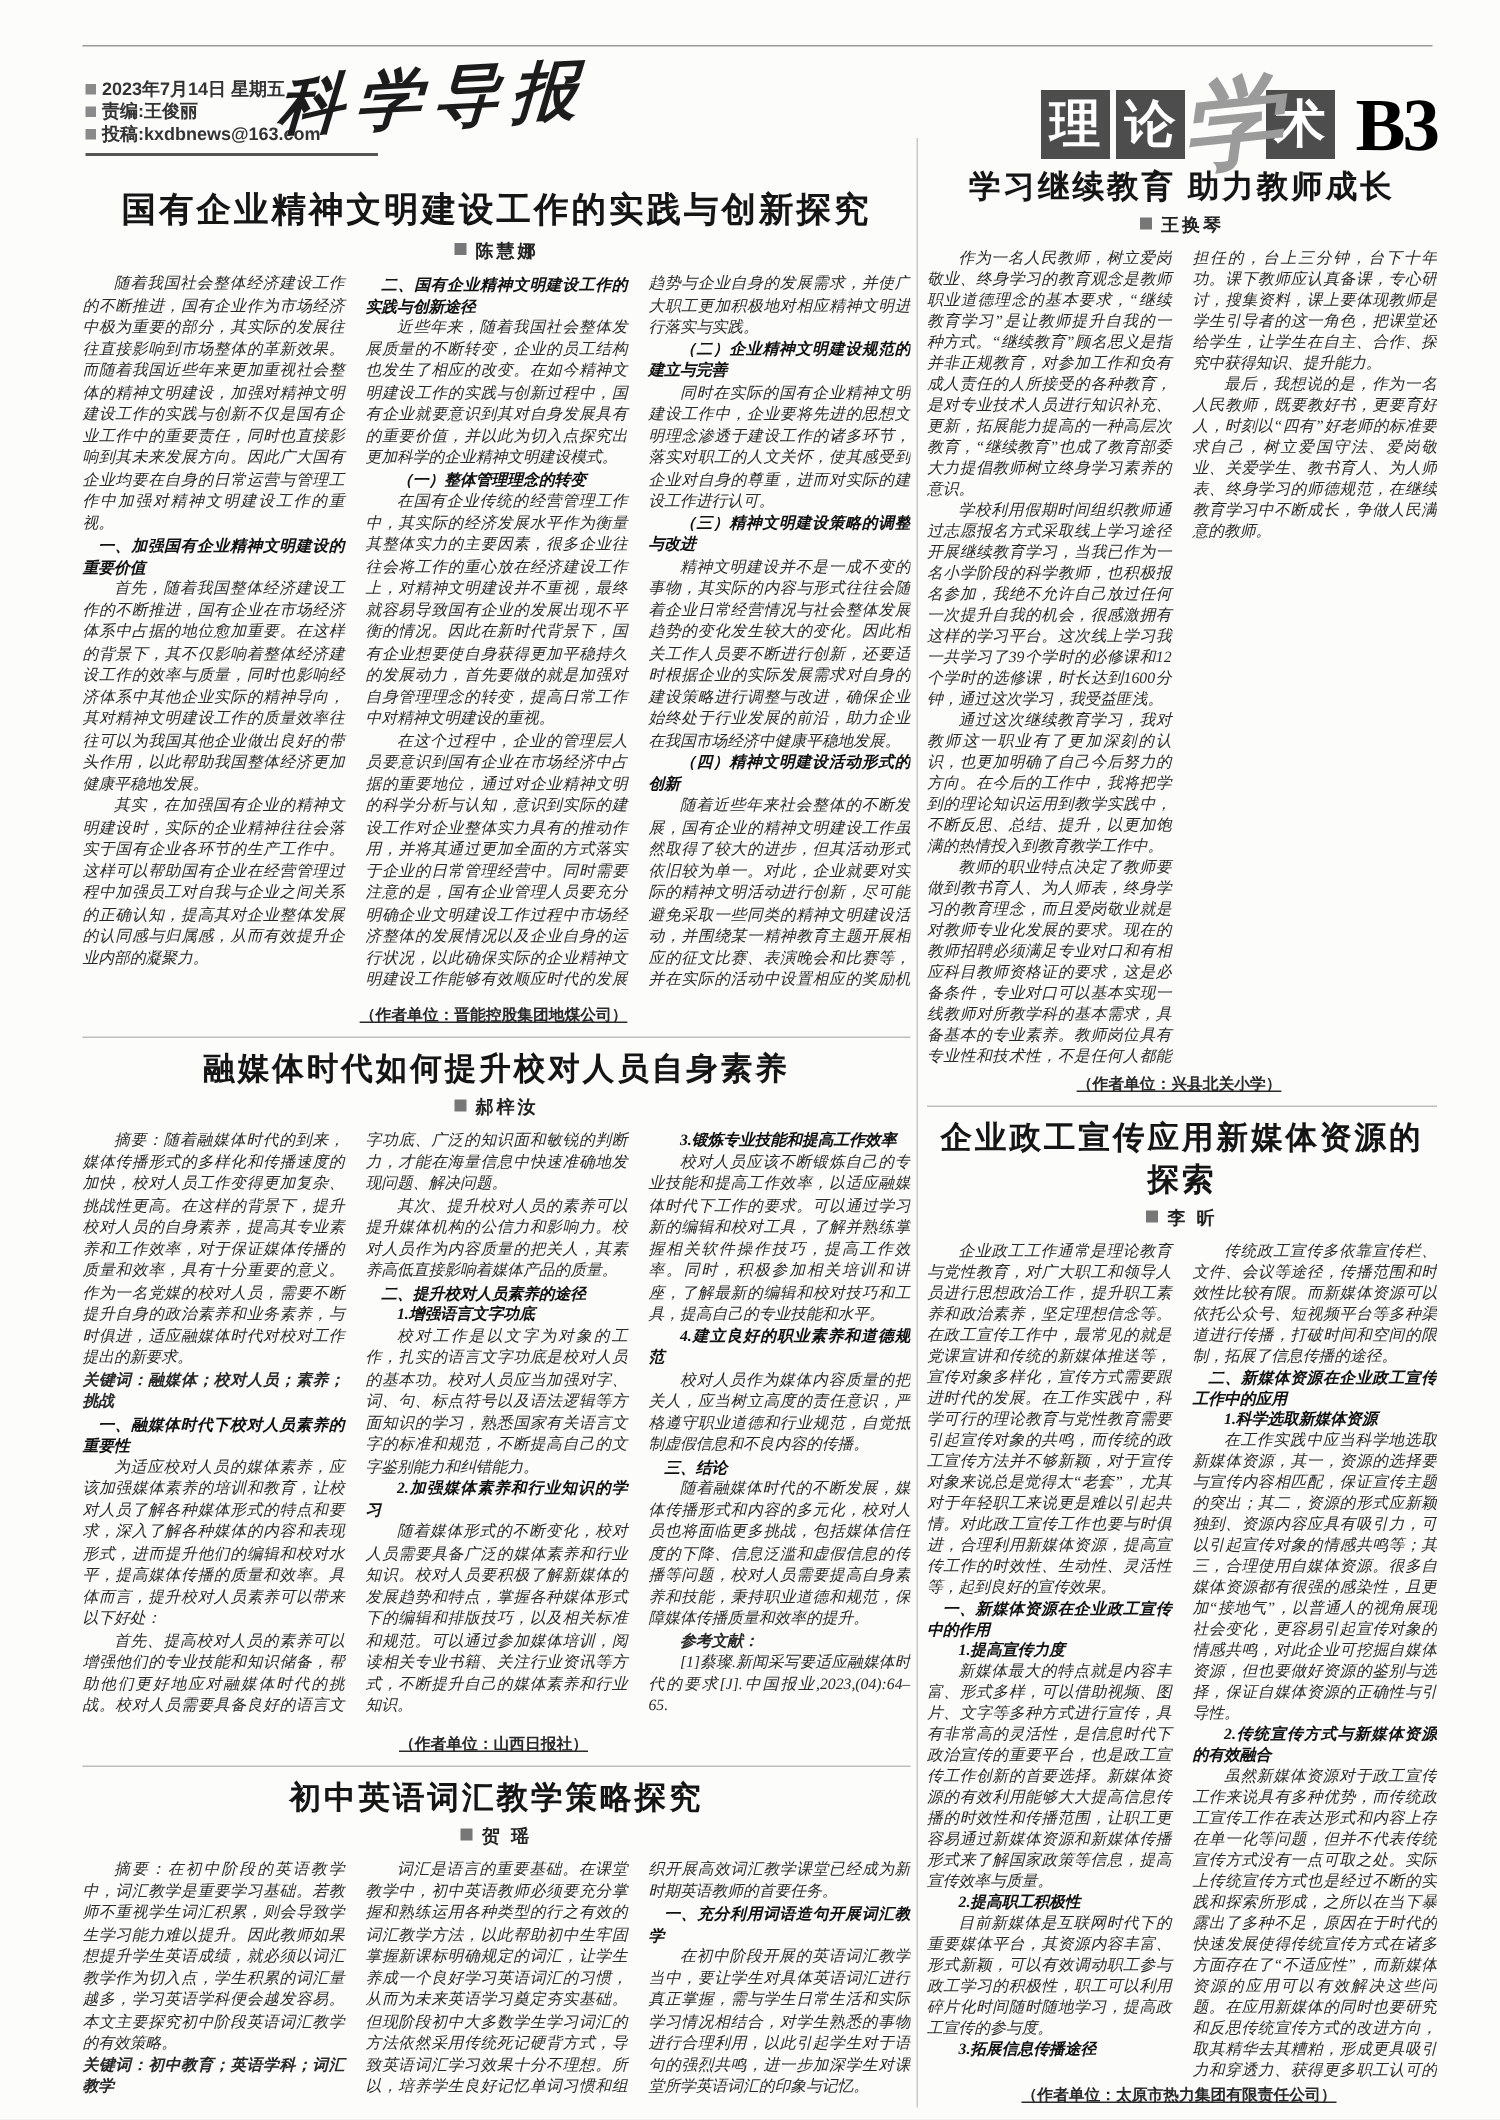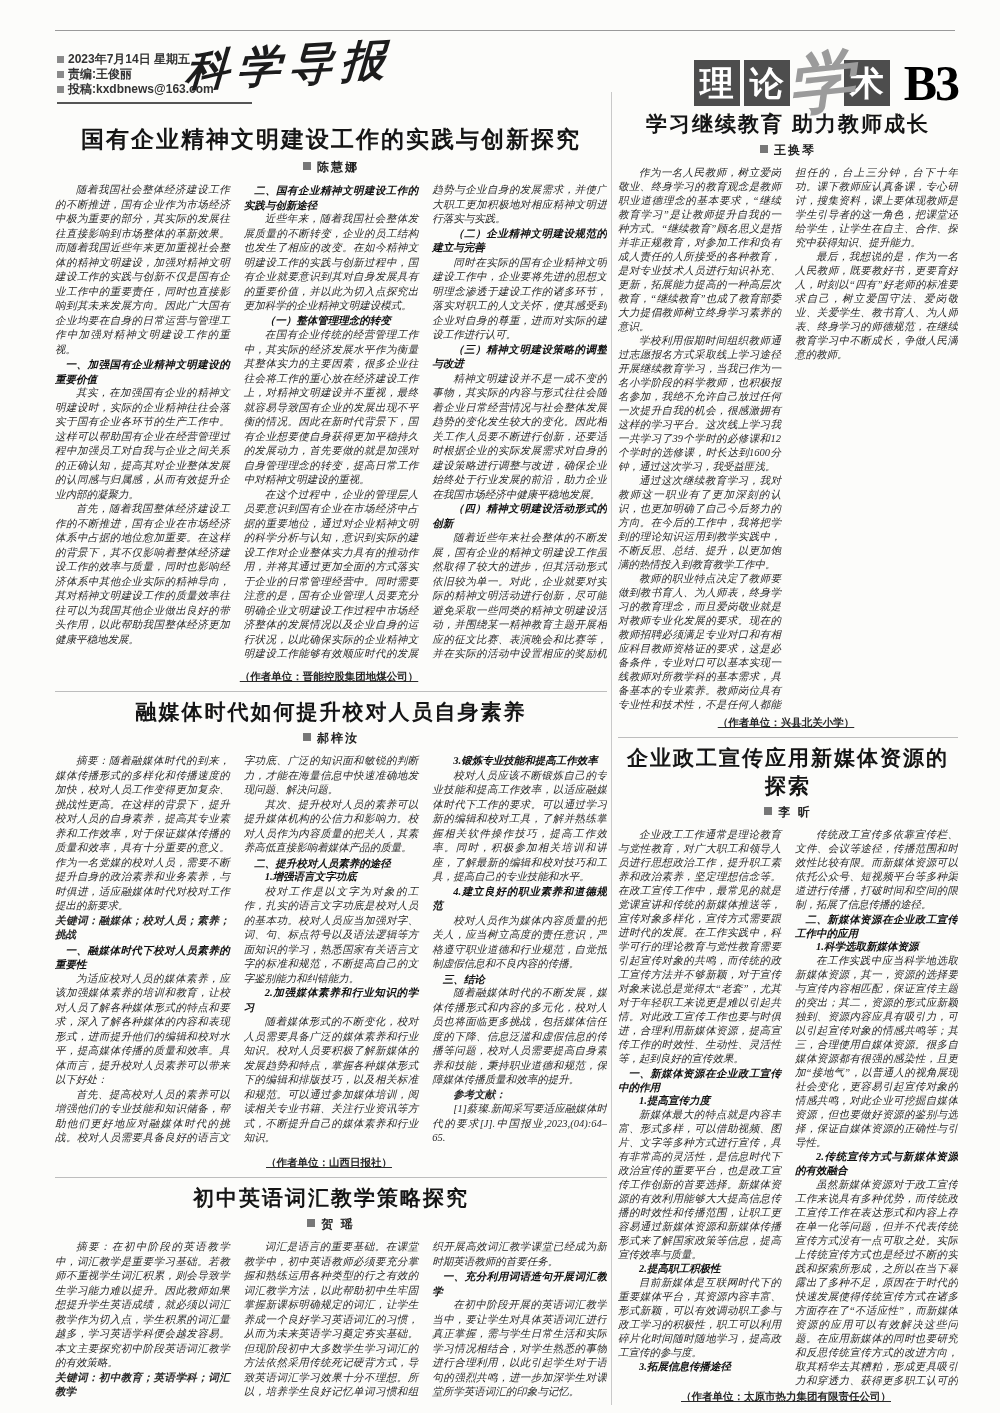--- a/index.html
+++ b/index.html
@@ -70,22 +70,22 @@
     <div class="vdivider"></div>
 
     <div class="left-zone">
 
       <article>
         <h2 class="title t-lg">国有企业精神文明建设工作的实践与创新探究</h2>
         <div class="byline"><span class="bsq"></span><b>陈慧娜</b></div>
         <div class="cols c3" style="height:485px">
             <p class="t-p">随着我国社会整体经济建设工作的不断推进，国有企业作为市场经济中极为重要的部分，其实际的发展往往直接影响到市场整体的革新效果。而随着我国近些年来更加重视社会整体的精神文明建设，加强对精神文明建设工作的实践与创新不仅是国有企业工作中的重要责任，同时也直接影响到其未来发展方向。因此广大国有企业均要在自身的日常运营与管理工作中加强对精神文明建设工作的重视。</p>
             <p class="t-h">一、加强国有企业精神文明建设的重要价值</p>
+            <p class="t-p">首先，随着我国整体经济建设工作的不断推进，国有企业在市场经济体系中占据的地位愈加重要。在这样的背景下，其不仅影响着整体经济建设工作的效率与质量，同时也影响经济体系中其他企业实际的精神导向，其对精神文明建设工作的质量效率往往可以为我国其他企业做出良好的带头作用，以此帮助我国整体经济更加健康平稳地发展。</p>
             <p class="t-p">其实，在加强国有企业的精神文明建设时，实际的企业精神往往会落实于国有企业各环节的生产工作中。这样可以帮助国有企业在经营管理过程中加强员工对自我与企业之间关系的正确认知，提高其对企业整体发展的认同感与归属感，从而有效提升企业内部的凝聚力。</p>
-            <p class="t-p">首先，随着我国整体经济建设工作的不断推进，国有企业在市场经济体系中占据的地位愈加重要。在这样的背景下，其不仅影响着整体经济建设工作的效率与质量，同时也影响经济体系中其他企业实际的精神导向，其对精神文明建设工作的质量效率往往可以为我国其他企业做出良好的带头作用，以此帮助我国整体经济更加健康平稳地发展。</p>
             <p class="t-h">二、国有企业精神文明建设工作的实践与创新途径</p>
             <p class="t-p">近些年来，随着我国社会整体发展质量的不断转变，企业的员工结构也发生了相应的改变。在如今精神文明建设工作的实践与创新过程中，国有企业就要意识到其对自身发展具有的重要价值，并以此为切入点探究出更加科学的企业精神文明建设模式。</p>
             <p class="t-h2">（一）整体管理理念的转变</p>
             <p class="t-p">在国有企业传统的经营管理工作中，其实际的经济发展水平作为衡量其整体实力的主要因素，很多企业往往会将工作的重心放在经济建设工作上，对精神文明建设并不重视，最终就容易导致国有企业的发展出现不平衡的情况。因此在新时代背景下，国有企业想要使自身获得更加平稳持久的发展动力，首先要做的就是加强对自身管理理念的转变，提高日常工作中对精神文明建设的重视。</p>
             <p class="t-p">在这个过程中，企业的管理层人员要意识到国有企业在市场经济中占据的重要地位，通过对企业精神文明的科学分析与认知，意识到实际的建设工作对企业整体实力具有的推动作用，并将其通过更加全面的方式落实于企业的日常管理经营中。同时需要注意的是，国有企业管理人员要充分明确企业文明建设工作过程中市场经济整体的发展情况以及企业自身的运行状况，以此确保实际的企业精神文明建设工作能够有效顺应时代的发展趋势与企业自身的发展需求，并使广大职工更加积极地对相应精神文明进行落实与实践。</p>
             <p class="t-h2">（二）企业精神文明建设规范的建立与完善</p>
             <p class="t-p">同时在实际的国有企业精神文明建设工作中，企业要将先进的思想文明理念渗透于建设工作的诸多环节，落实对职工的人文关怀，使其感受到企业对自身的尊重，进而对实际的建设工作进行认可。</p>
             <p class="t-h2">（三）精神文明建设策略的调整与改进</p>
             <p class="t-p">精神文明建设并不是一成不变的事物，其实际的内容与形式往往会随着企业日常经营情况与社会整体发展趋势的变化发生较大的变化。因此相关工作人员要不断进行创新，还要适时根据企业的实际发展需求对自身的建设策略进行调整与改进，确保企业始终处于行业发展的前沿，助力企业在我国市场经济中健康平稳地发展。</p>
             <p class="t-h2">（四）精神文明建设活动形式的创新</p>

